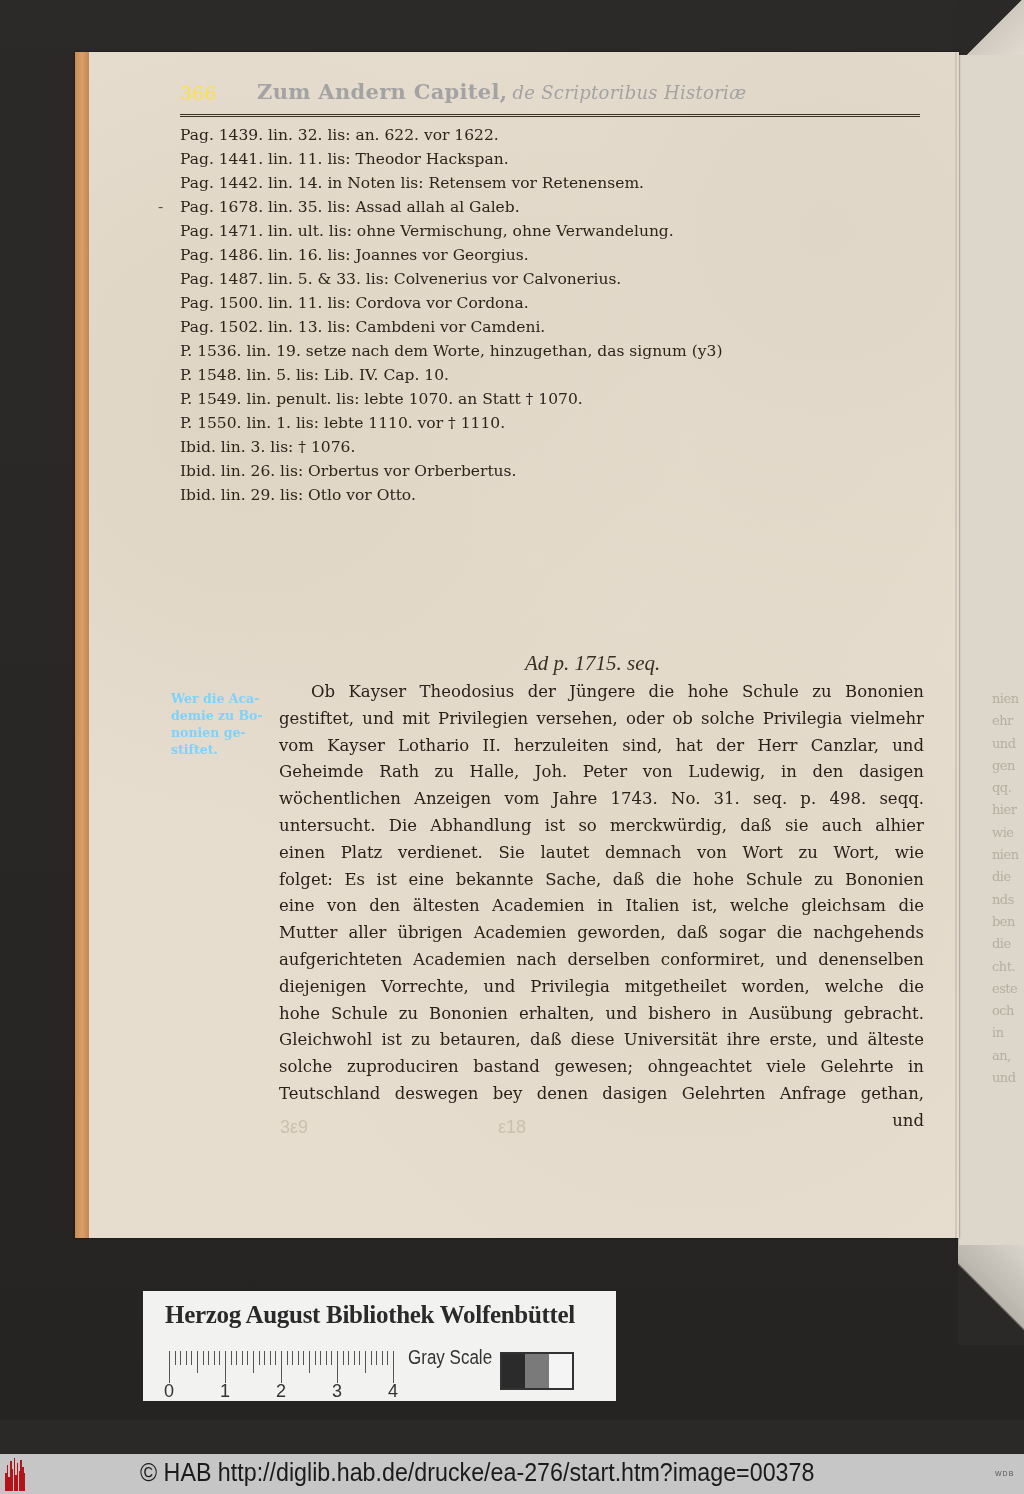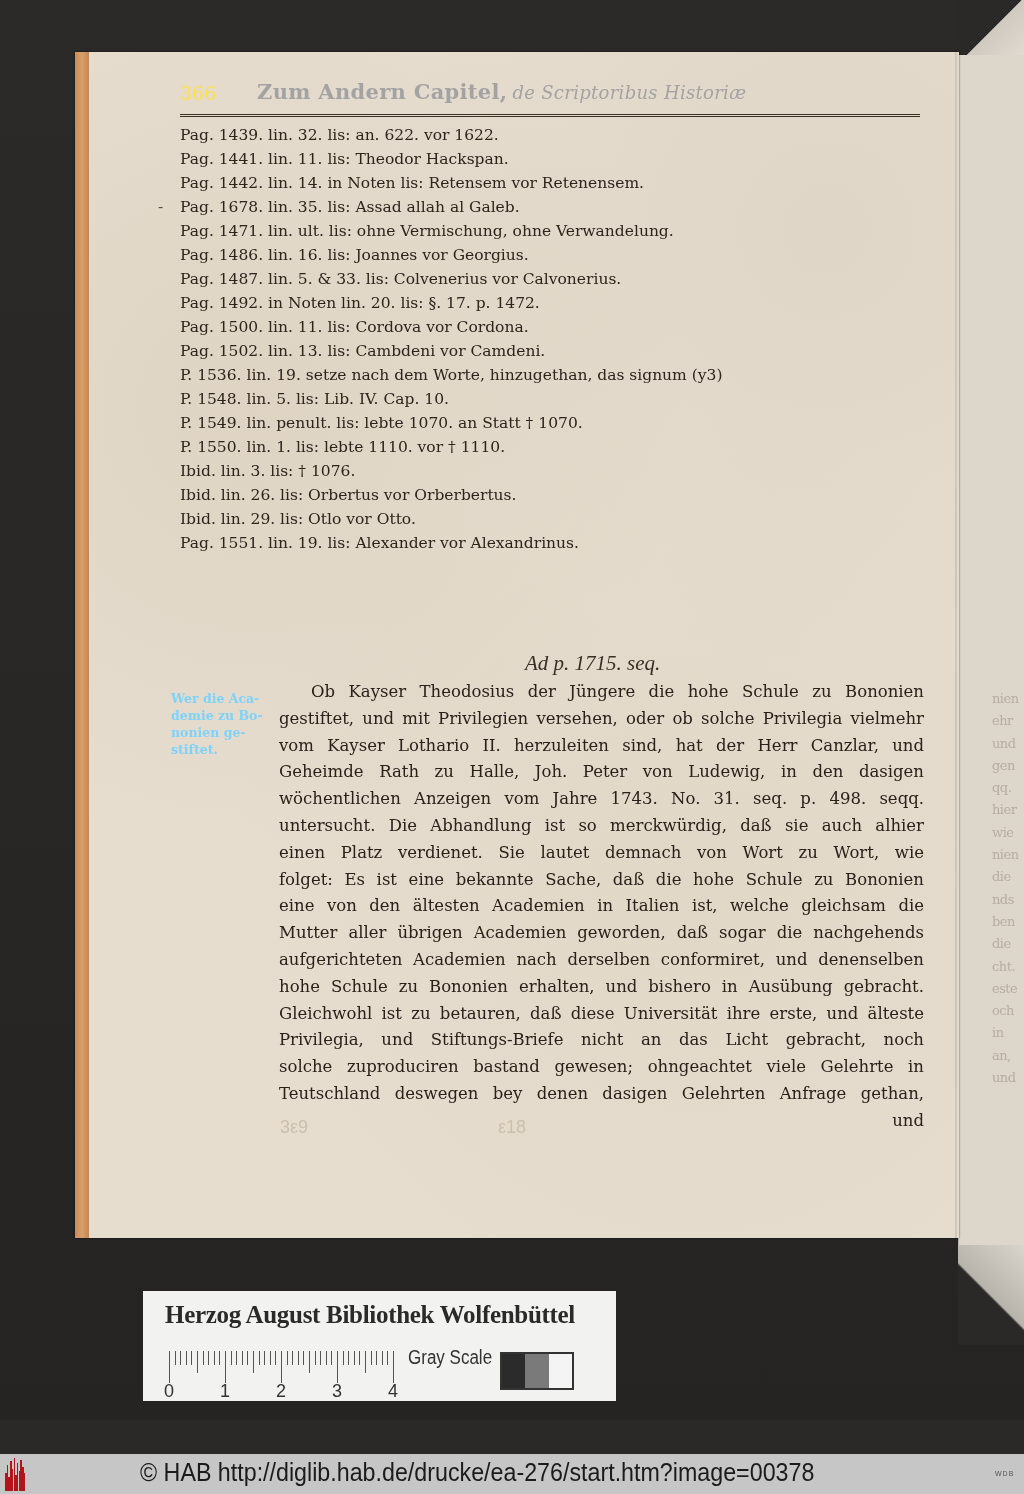--- a/index.html
+++ b/index.html
@@ -126,31 +126,29 @@
 <div class="head-rule"></div>
 
 <div class="errata" id="errata">
     <div class="errata-line"><span>Pag. 1439. lin. 32. lis: an. 622. vor 1622.</span></div>
     <div class="errata-line"><span>Pag. 1441. lin. 11. lis: Theodor Hackspan.</span></div>
     <div class="errata-line"><span>Pag. 1442. lin. 14. in Noten lis: Retensem vor Retenensem.</span></div>
     <div class="errata-line"><span class="dash-mark">-</span><span>Pag. 1678. lin. 35. lis: Assad allah al Galeb.</span></div>
     <div class="errata-line"><span>Pag. 1471. lin. ult. lis: ohne Vermischung, ohne Verwandelung.</span></div>
     <div class="errata-line"><span>Pag. 1486. lin. 16. lis: Joannes vor Georgius.</span></div>
     <div class="errata-line"><span>Pag. 1487. lin. 5. &amp; 33. lis: Colvenerius vor Calvonerius.</span></div>
-    <div class="errata-line"><span>Pag. 1492. in Noten lin. 20. lis: §. 17. p. 1472.</span></div>
     <div class="errata-line"><span>Pag. 1500. lin. 11. lis: Cordova vor Cordona.</span></div>
     <div class="errata-line"><span>Pag. 1502. lin. 13. lis: Cambdeni vor Camdeni.</span></div>
     <div class="errata-line"><span>P. 1536. lin. 19. setze nach dem Worte, hinzugethan, das signum (y3)</span></div>
     <div class="errata-line"><span>P. 1548. lin. 5. lis: Lib. IV. Cap. 10.</span></div>
     <div class="errata-line"><span>P. 1549. lin. penult. lis: lebte 1070. an Statt † 1070.</span></div>
     <div class="errata-line"><span>P. 1550. lin. 1. lis: lebte 1110. vor † 1110.</span></div>
     <div class="errata-line"><span>Ibid. lin. 3. lis: † 1076.</span></div>
     <div class="errata-line"><span>Ibid. lin. 26. lis: Orbertus vor Orberbertus.</span></div>
     <div class="errata-line"><span>Ibid. lin. 29. lis: Otlo vor Otto.</span></div>
-    <div class="errata-line"><span>Pag. 1551. lin. 19. lis: Alexander vor Alexandrinus.</span></div>
   </div>
 
 <div class="section-head">Ad p. 1715. seq.</div>
 
 <div class="margin-note" id="margin-note">
     <div>Wer die Aca-</div>
     <div>demie zu Bo-</div>
     <div>nonien ge-</div>
     <div>stiftet.</div>
   </div>
@@ -160,23 +158,23 @@
     <div class="body-line">gestiftet, und mit Privilegien versehen, oder ob solche Privilegia vielmehr</div>
     <div class="body-line">vom Kayser Lothario II. herzuleiten sind, hat der Herr Canzlar, und</div>
     <div class="body-line">Geheimde Rath zu Halle, Joh. Peter von Ludewig, in den dasigen</div>
     <div class="body-line">wöchentlichen Anzeigen vom Jahre 1743. No. 31. seq. p. 498. seqq.</div>
     <div class="body-line">untersucht. Die Abhandlung ist so merckwürdig, daß sie auch alhier</div>
     <div class="body-line">einen Platz verdienet. Sie lautet demnach von Wort zu Wort, wie</div>
     <div class="body-line">folget: Es ist eine bekannte Sache, daß die hohe Schule zu Bononien</div>
     <div class="body-line">eine von den ältesten Academien in Italien ist, welche gleichsam die</div>
     <div class="body-line">Mutter aller übrigen Academien geworden, daß sogar die nachgehends</div>
     <div class="body-line">aufgerichteten Academien nach derselben conformiret, und denenselben</div>
+    <div class="body-line">diejenigen Vorrechte, und Privilegia mitgetheilet worden, welche die</div>
     <div class="body-line">hohe Schule zu Bononien erhalten, und bishero in Ausübung gebracht.</div>
     <div class="body-line">Gleichwohl ist zu betauren, daß diese Universität ihre erste, und älteste</div>
-    <div class="body-line">Privilegia, und Stiftungs-Briefe nicht an das Licht gebracht, noch</div>
     <div class="body-line">solche zuproduciren bastand gewesen; ohngeachtet viele Gelehrte in</div>
     <div class="body-line">Teutschland deswegen bey denen dasigen Gelehrten Anfrage gethan,</div>
     <div class="body-line last">und</div>
   </div>
 
 <div class="faint-marks">
   <span style="left:0;top:0">3ε9</span>
   <span style="left:218px;top:0">ε18</span>
 </div>
 

